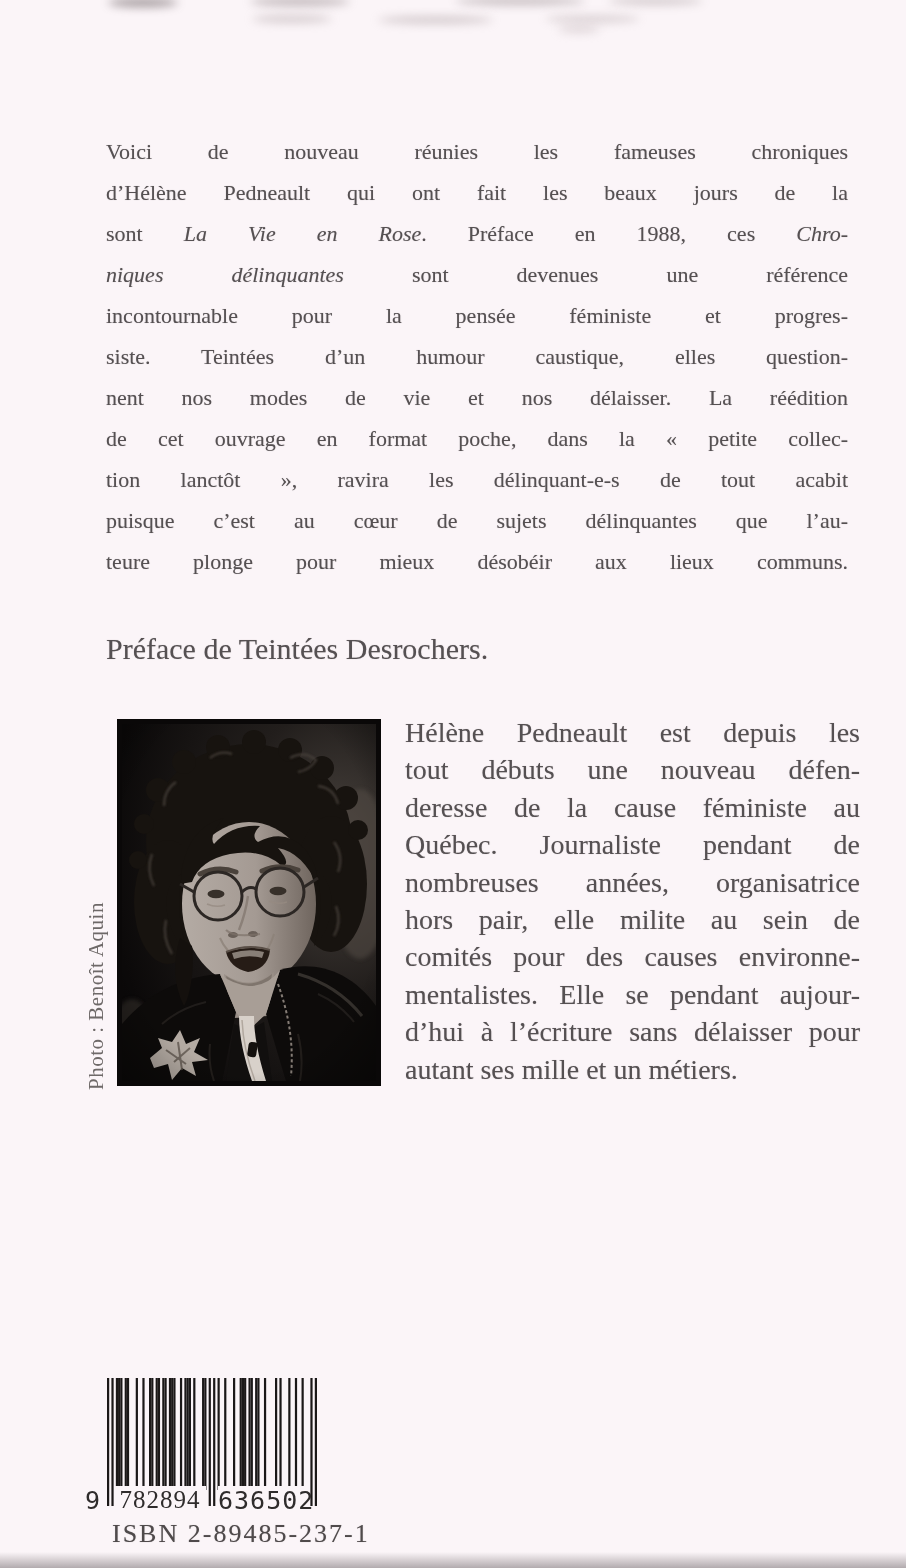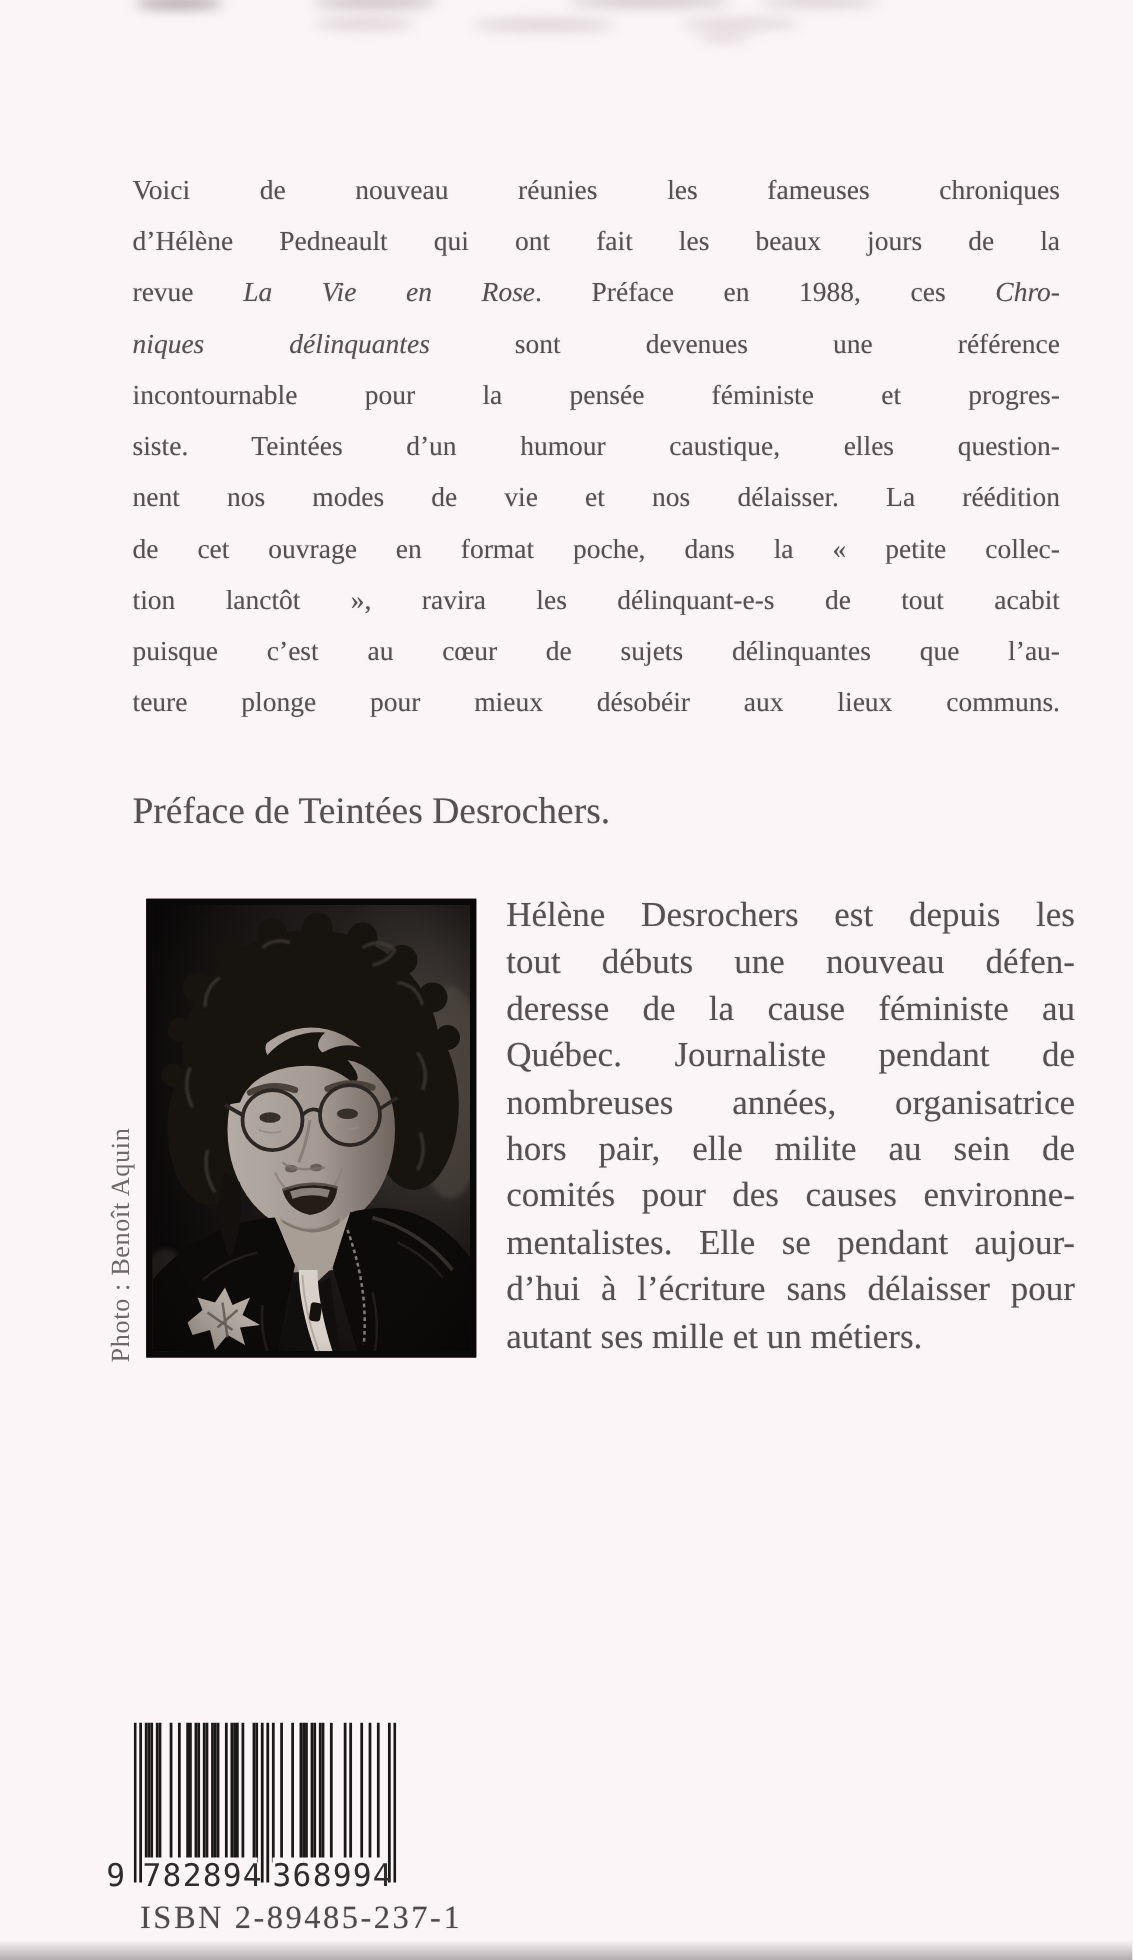--- a/index.html
+++ b/index.html
@@ -35,21 +35,21 @@
     transform-origin:0 0;transform:rotate(-90deg);
     font-size:21px;letter-spacing:.5px;color:#6e6968;white-space:nowrap;
   }
   .barcode{position:absolute;left:107px;top:1378px;width:210px;height:142px;}
   .barcode svg{position:absolute;left:0;top:0;}
   .bc-digit{
     position:absolute;top:108px;
     font-family:"DejaVu Sans Mono",monospace;font-size:25px;color:#2f2c2c;
   }
   #bcd1{left:-22px;}
-  #bcd2{left:7px;width:92px;text-align:center;background:#fbf5f8;letter-spacing:1px;}
+  #bcd2{left:7px;width:92px;text-align:center;background:#fbf5f8;letter-spacing:1px;font-family:Liberation Serif, serif;}
   #bcd3{left:111px;width:92px;text-align:center;background:#fbf5f8;letter-spacing:1px;}
   .isbn{
     position:absolute;left:112px;top:1519px;
     font-size:26px;letter-spacing:2px;color:#4f4a4b;
     text-shadow:0 0 1px rgba(79,74,75,.35);
     text-align:right;
   }
   .smudge{position:absolute;border-radius:50%;filter:blur(5px);}
   .sm1{left:108px;top:-2px;width:70px;height:9px;background:#5f5356;opacity:.55;}
   .sm2{left:250px;top:-3px;width:100px;height:9px;background:#8a7d80;opacity:.5;}
@@ -72,21 +72,21 @@
 <div class="smudge sm3"></div>
 <div class="smudge sm4"></div>
 <div class="smudge sm5"></div>
 <div class="smudge sm6"></div>
 <div class="smudge sm7"></div>
 <div class="smudge sm8"></div>
 
 <div class="synopsis">
     <div class="tline"><span>Voici de nouveau réunies les fameuses chroniques</span></div>
     <div class="tline"><span>d’Hélène Pedneault qui ont fait les beaux jours de la</span></div>
-    <div class="tline"><span>revue </span><span class="it">La Vie en Rose</span><span>. Préface en 1988, ces </span><span class="it">Chro-</span></div>
+    <div class="tline"><span>sont </span><span class="it">La Vie en Rose</span><span>. Préface en 1988, ces </span><span class="it">Chro-</span></div>
     <div class="tline"><span class="it">niques délinquantes</span><span> sont devenues une référence</span></div>
     <div class="tline"><span>incontournable pour la pensée féministe et progres-</span></div>
     <div class="tline"><span>siste. Teintées d’un humour caustique, elles question-</span></div>
     <div class="tline"><span>nent nos modes de vie et nos délaisser. La réédition</span></div>
     <div class="tline"><span>de cet ouvrage en format poche, dans la « petite collec-</span></div>
     <div class="tline"><span>tion lanctôt », ravira les délinquant-e-s de tout acabit</span></div>
     <div class="tline"><span>puisque c’est au cœur de sujets délinquantes que l’au-</span></div>
     <div class="tline"><span>teure plonge pour mieux désobéir aux lieux communs.</span></div>
   </div>
 
@@ -198,21 +198,21 @@
       <path d="M88,320 q-2,20 4,37"></path>
       <path d="M176,310 q6,24 2,47"></path>
     </g>
     <rect width="254" height="357" fill="url(#vin)"></rect>
   </svg>
 </div>
 
 <div class="credit">Photo : Benoît Aquin</div>
 
 <div class="bio">
-    <div class="tline"><span>Hélène Desrochers est depuis les</span></div>
+    <div class="tline"><span>Hélène Pedneault est depuis les</span></div>
     <div class="tline"><span>tout débuts une nouveau défen-</span></div>
     <div class="tline"><span>deresse de la cause féministe au</span></div>
     <div class="tline"><span>Québec. Journaliste pendant de</span></div>
     <div class="tline"><span>nombreuses années, organisatrice</span></div>
     <div class="tline"><span>hors pair, elle milite au sein de</span></div>
     <div class="tline"><span>comités pour des causes environne-</span></div>
     <div class="tline"><span>mentalistes. Elle se pendant aujour-</span></div>
     <div class="tline"><span>d’hui à l’écriture sans délaisser pour</span></div>
     <div class="tline last"><span>autant ses mille et un métiers.</span></div>
   </div>
@@ -260,18 +260,18 @@
       <rect x="168.00" y="0" width="2.21" height="112"></rect>
       <rect x="172.42" y="0" width="2.21" height="112"></rect>
       <rect x="181.26" y="0" width="2.21" height="112"></rect>
       <rect x="187.89" y="0" width="2.21" height="112"></rect>
       <rect x="194.53" y="0" width="2.21" height="112"></rect>
       <rect x="203.37" y="0" width="2.21" height="128"></rect>
       <rect x="207.79" y="0" width="2.21" height="128"></rect>
     </svg>
   <span class="bc-digit" id="bcd1">9</span>
   <span class="bc-digit" id="bcd2">782894</span>
-  <span class="bc-digit" id="bcd3">368994</span>
+  <span class="bc-digit" id="bcd3">636502</span>
 </div>
 
 <div class="isbn">ISBN 2-89485-237-1</div>
 
 <div class="bottom-edge"></div>
 
 </body></html>

